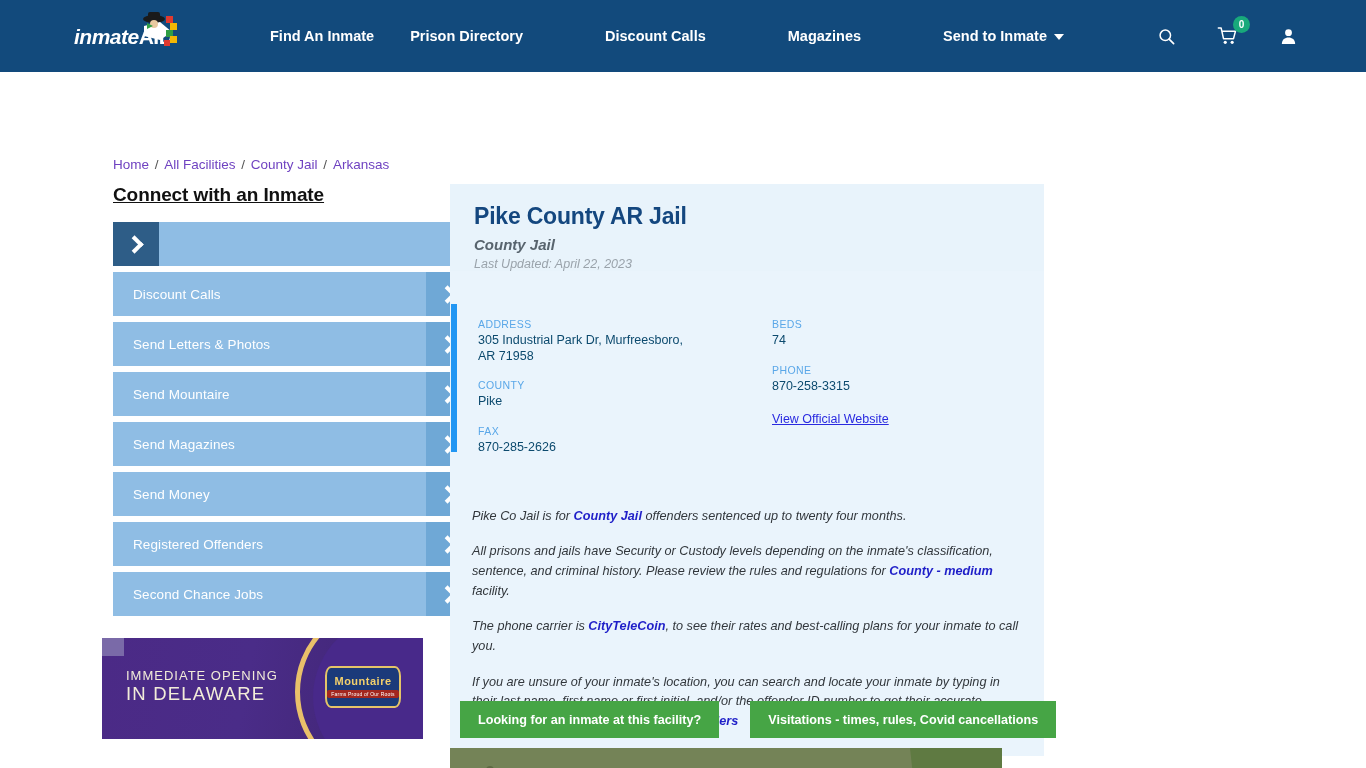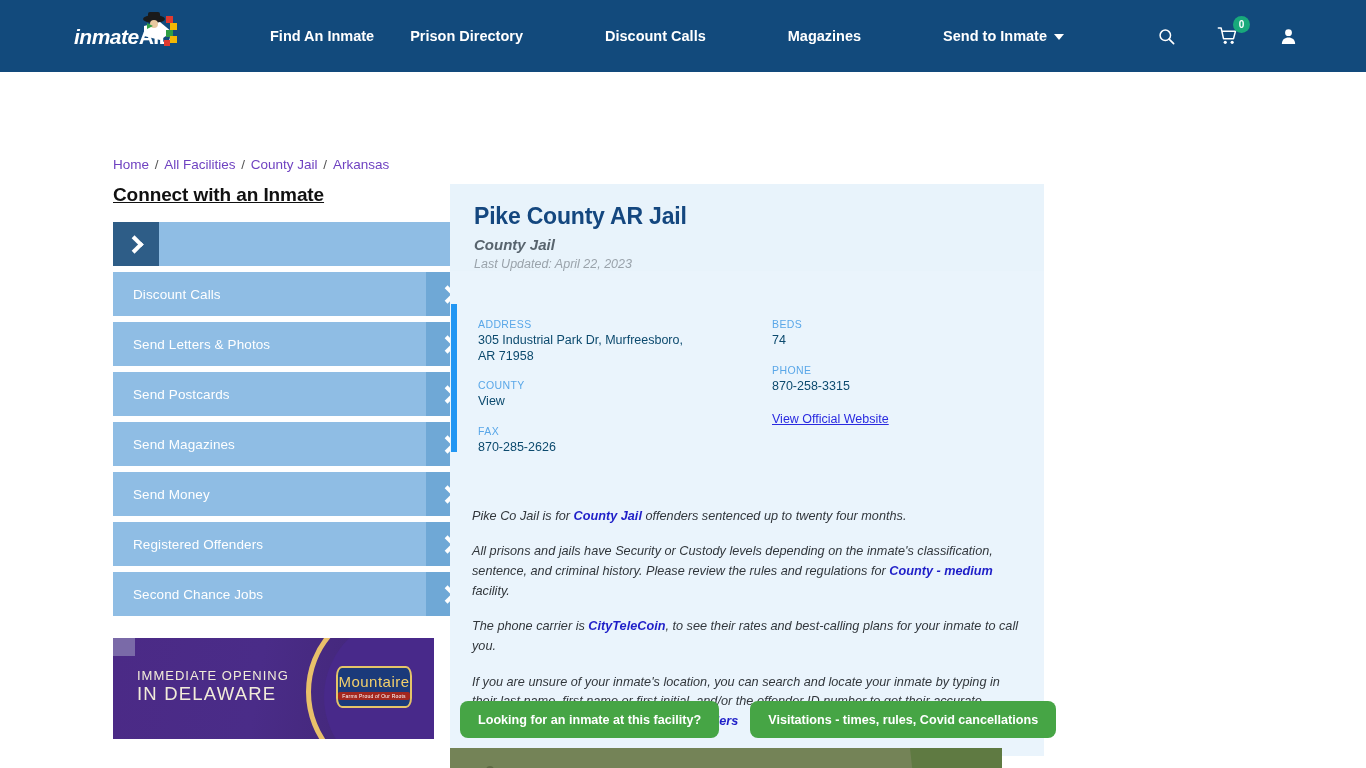--- a/index.html
+++ b/index.html
@@ -174,21 +174,21 @@
     width: 13px; height: 13px;
     border-top: 4px solid #ffffff;
     border-right: 4px solid #ffffff;
     transform: rotate(45deg);
     margin-left: -4px;
   }
 
   
   .ad-banner {
     position: absolute;
-    left: 113px; top: 566px;
+    left: 102px; top: 566px;
     width: 321px; height: 101px;
     background: linear-gradient(100deg, #4b2a86 0%, #4a2c88 45%, #3f2470 100%);
     overflow: hidden;
     cursor: pointer;
   }
   .ad-corner {
     position: absolute;
     left: 0; top: 0;
     width: 22px; height: 18px;
     background: #7a6aa8;
@@ -224,21 +224,21 @@
     z-index: 4;
     background: #1b3a7a;
     border: 2px solid #e5c468;
     border-radius: 6px / 10px;
     display: flex;
     flex-direction: column;
     align-items: center;
     justify-content: center;
   }
   .ad-logo-top {
-    color: #f3d06c; font-size: 15px; font-weight: normal; letter-spacing: 0.5px;
+    color: #f3d06c; font-size: 11px; font-weight: bold; letter-spacing: 0.5px;
     line-height: 1;
   }
   .ad-logo-sub {
     color: #ffffff; font-size: 5px; letter-spacing: 0.2px; margin-top: 3px;
     background: #a3271f; padding: 1px 4px; border-radius: 2px;
   }
 
   
   .main-panel {
     position: absolute;
@@ -334,21 +334,21 @@
   }
   .cta-btn {
     background: #4aa css;
   }
   .cta-btn {
     background: #46a545;
     color: #ffffff;
     font-size: 12.6px;
     font-weight: bold;
     border: none;
-    border-radius: 8px;
+    border-radius: 0;
     padding: 0 18px;
     height: 37px;
     display: flex;
     align-items: center;
     cursor: pointer;
     white-space: nowrap;
   }
 
   
   .aerial {
@@ -435,21 +435,21 @@
           <i class="chev"></i>
         </span>
     </div>
     <div class="side-btn">
       <span class="side-btn-label">Send Letters &amp; Photos</span>
       <span class="side-btn-arrow">
           <i class="chev"></i>
         </span>
     </div>
     <div class="side-btn">
-      <span class="side-btn-label">Send Postcards</span>
+      <span class="side-btn-label">Send Mountaire</span>
       <span class="side-btn-arrow">
           <i class="chev"></i>
         </span>
     </div>
     <div class="side-btn">
       <span class="side-btn-label">Send Magazines</span>
       <span class="side-btn-arrow">
           <i class="chev"></i>
         </span>
     </div>
@@ -498,21 +498,21 @@
     <div class="info-block">
       <div class="info-accent"></div>
 
       <div class="info-col left">
         <div class="info-field">
           <div class="info-label">ADDRESS</div>
           <div class="info-value">305 Industrial Park Dr, Murfreesboro, AR 71958</div>
         </div>
         <div class="info-field">
           <div class="info-label">COUNTY</div>
-          <div class="info-value">View</div>
+          <div class="info-value">Pike</div>
         </div>
         <div class="info-field">
           <div class="info-label">FAX</div>
           <div class="info-value">870-285-2626</div>
         </div>
       </div>
 
       <div class="info-col right">
         <div class="info-field">
           <div class="info-label">BEDS</div>

